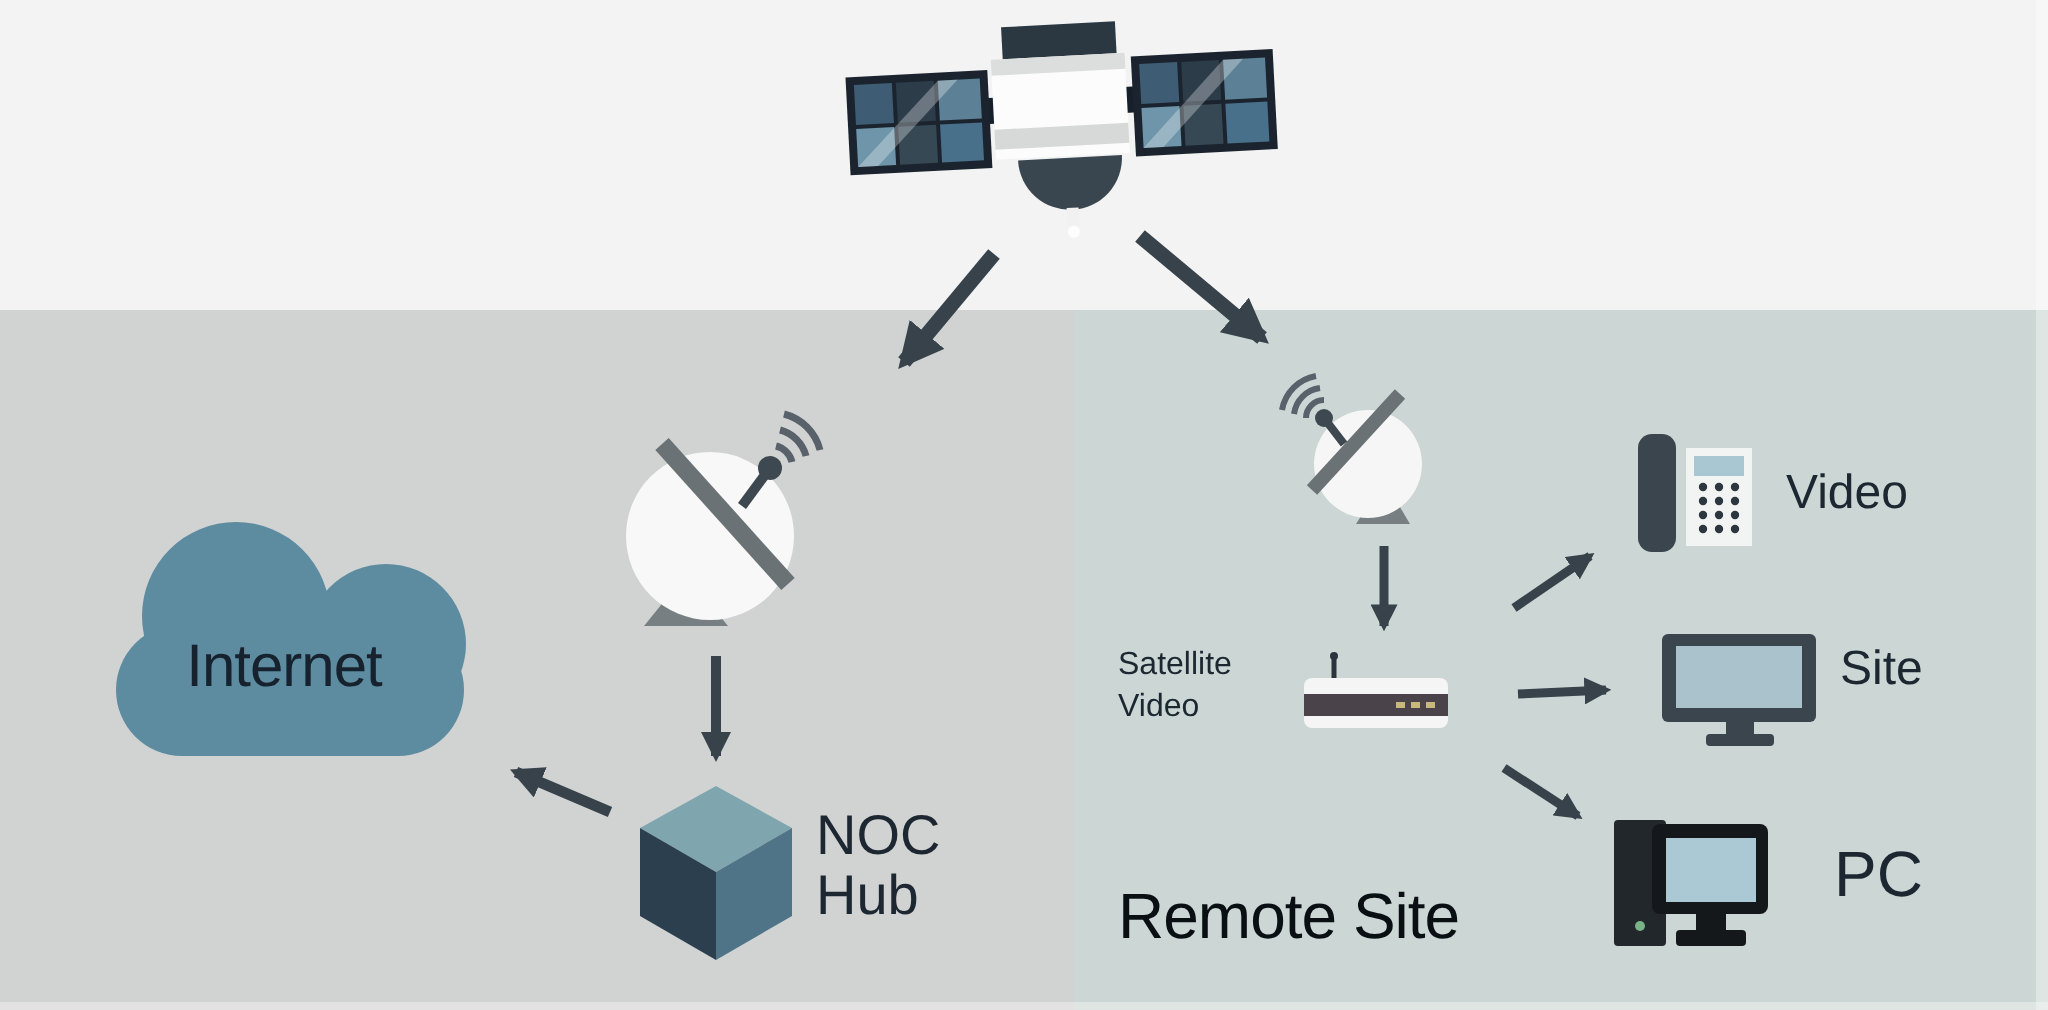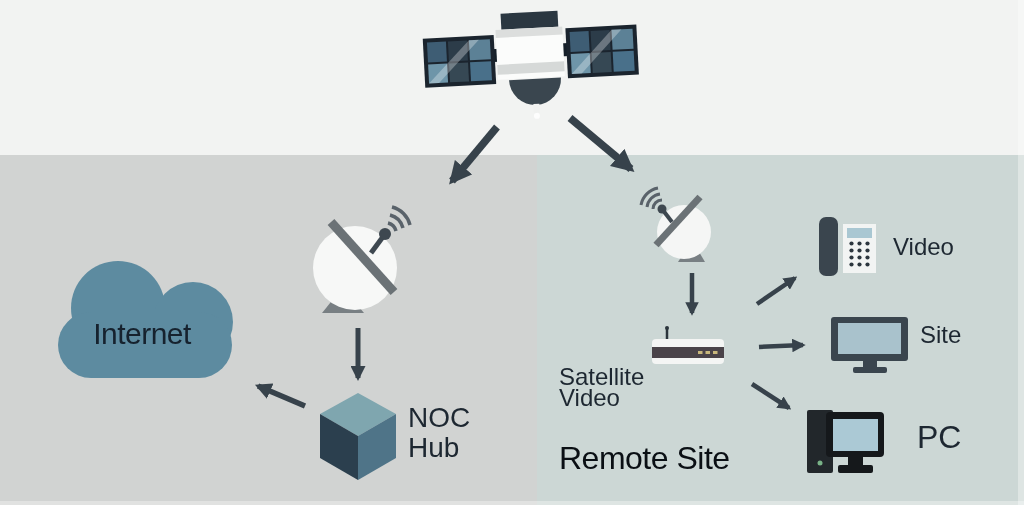--- a/index.html
+++ b/index.html
@@ -11,21 +11,21 @@
   }
   .panel{position:absolute;top:155px;height:350px;}
   .panel-noc{left:0;width:537px;background:#d1d3d2;}
   .panel-remote{left:537px;width:487px;background:#ccd7d5;}
   .edge-right{position:absolute;right:0;top:0;width:6px;height:505px;background:rgba(255,255,255,0.35);}
   .edge-bottom{position:absolute;left:0;bottom:0;width:1024px;height:4px;background:rgba(255,255,255,0.35);}
   svg.scene{position:absolute;left:0;top:0;}
   .lbl{position:absolute;white-space:pre;}
   .lbl-internet{left:142px;top:334px;transform:translate(-50%,-50%);font-size:30px;letter-spacing:-0.5px;color:#16222e;}
   .lbl-noc{left:408px;top:403px;font-size:28px;line-height:30px;color:#1d2731;}
-  .lbl-satrouter{left:559px;top:322px;font-size:24px;line-height:21px;color:#1d2731;margin-top:44px;}
+  .lbl-satrouter{left:559px;top:322px;font-size:16px;line-height:21px;color:#1d2731;}
   .lbl-voip{left:893px;top:235px;font-size:24px;line-height:24px;}
   .lbl-video{left:920px;top:323px;font-size:24px;line-height:24px;}
   .lbl-pc{left:917px;top:425px;font-size:32px;line-height:24px;}
   .lbl-remotesite{left:559px;top:442px;font-size:32px;line-height:32px;font-weight:normal;letter-spacing:-0.5px;color:#0a0f14;}
   .lbl span{display:block;}
 </style>
 </head>
 <body>
 
 <div class="stage">

